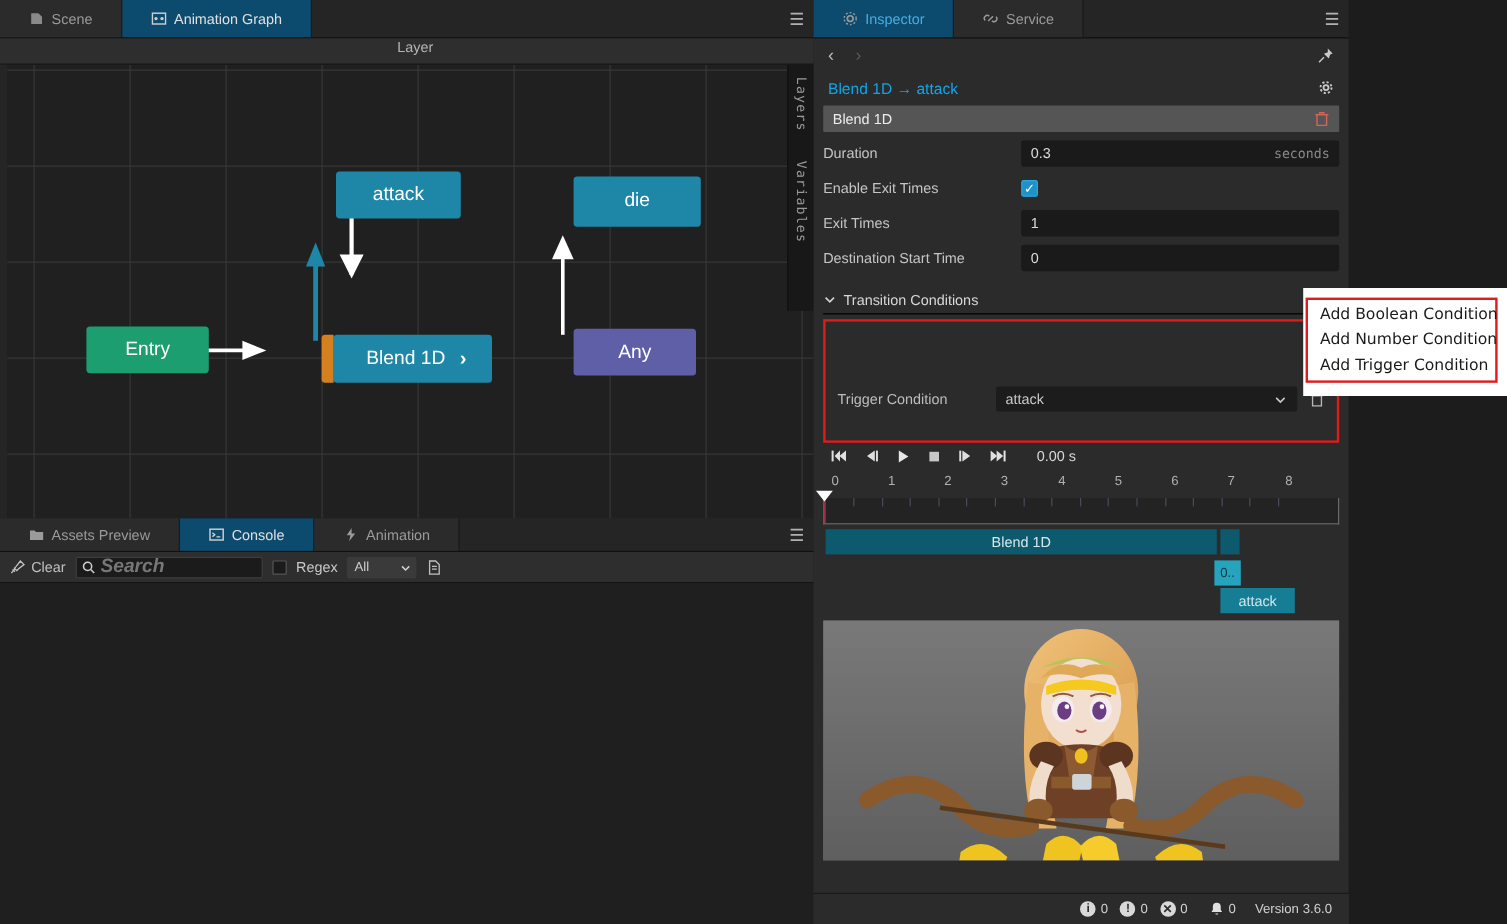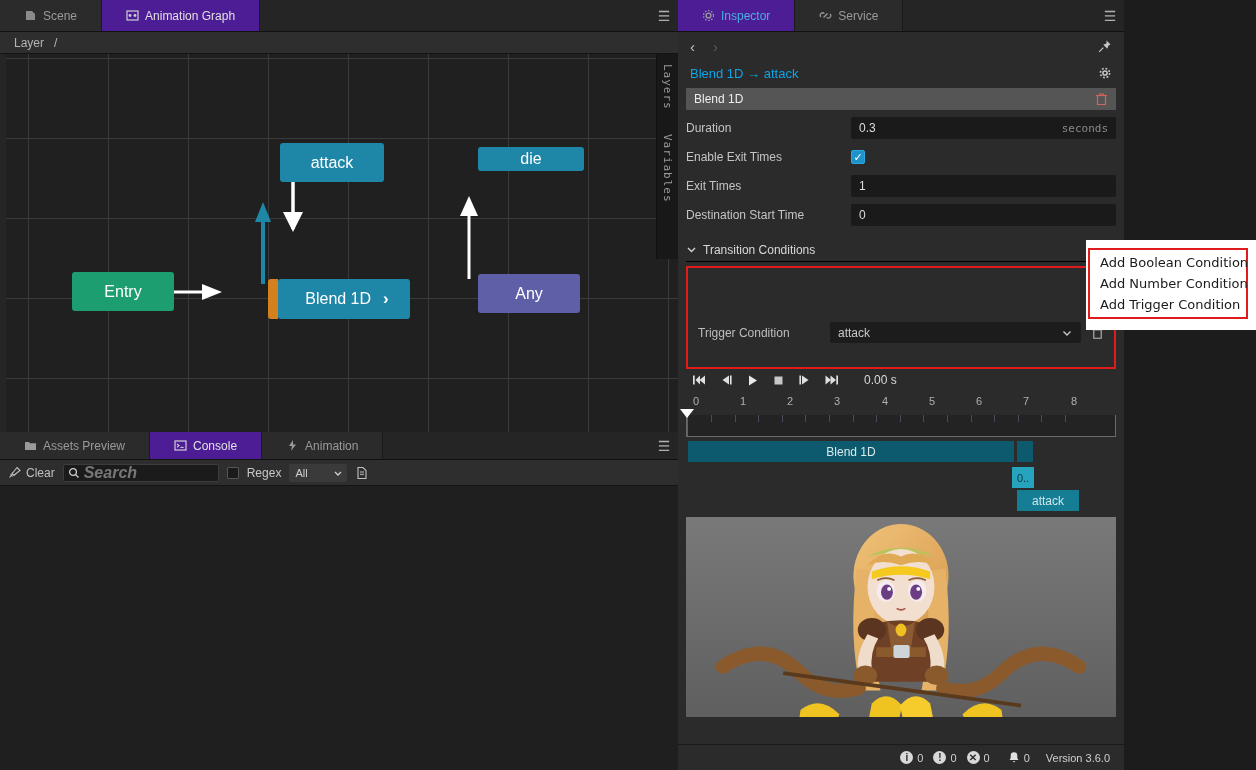--- a/index.html
+++ b/index.html
@@ -18,37 +18,38 @@
     height: 32px; background: #252525;
     display: flex; align-items: stretch;
     border-bottom: 1px solid #111;
   }
   .tab {
     display: flex; align-items: center; gap: 6px;
     padding: 0 24px; font-size: 12px; color: #9a9a9a;
     background: #2b2b2b; border-right: 1px solid #1a1a1a;
     cursor: default; white-space: nowrap;
   }
-  .tab.active { background: #4c1d95; color: #e0e0e0; }
+  .tab.active { background: #0c4a6e; color: #e0e0e0; }
   .tab .ico { width: 13px; height: 13px; display: inline-block; flex: none; }
   .hamburger {
     margin-left: auto; width: 28px; display: flex;
     align-items: center; justify-content: center;
     color: #b0b0b0; font-size: 14px;
   }
 
   
   #left-pane {
     position: absolute; left: 0; top: 0; width: 678px; height: 432px;
     background: #252525; display: flex; flex-direction: column;
   }
   #layer-bar {
     height: 22px; background: #2e2e2e; display: flex; align-items: center;
     padding-left: 14px; gap: 10px; color: #b5b5b5; font-size: 12px;
     border-bottom: 1px solid #141414;
+    flex-direction: column;
   }
   #graph-wrap { position: relative; flex: 1; overflow: hidden; background: #1f1f1f;
     border-left: 6px solid #252525; }
   #graph {
     position: absolute; inset: 0;
     background-color: #202020;
     background-image:
       linear-gradient(to right, #3a3a3a 1px, transparent 1px),
       linear-gradient(to bottom, #3a3a3a 1px, transparent 1px);
     background-size: 80px 80px;
@@ -293,21 +294,21 @@
         <div class="node blend" style="left:272px;top:225px;width:132px;height:40px;">
           <span class="blend-strip"></span>
           <span>Blend 1D</span>
           <span class="chev">›</span>
         </div>
 
         <div class="node teal" style="left:274px;top:89px;width:104px;height:39px;">
           <span>attack</span>
         </div>
 
-        <div class="node teal" style="left:472px;top:93px;width:106px;height:24px;">
+        <div class="node teal" style="left:472px;top:93px;width:106px;height:42px;">
           <span>die</span>
         </div>
 
         <div class="node purple" style="left:472px;top:220px;width:102px;height:39px;">
           <span>Any</span>
         </div>
 
         <div id="side-tabs">
           <div class="vtab">Layers</div>
           <div class="vtab">Variables</div>

